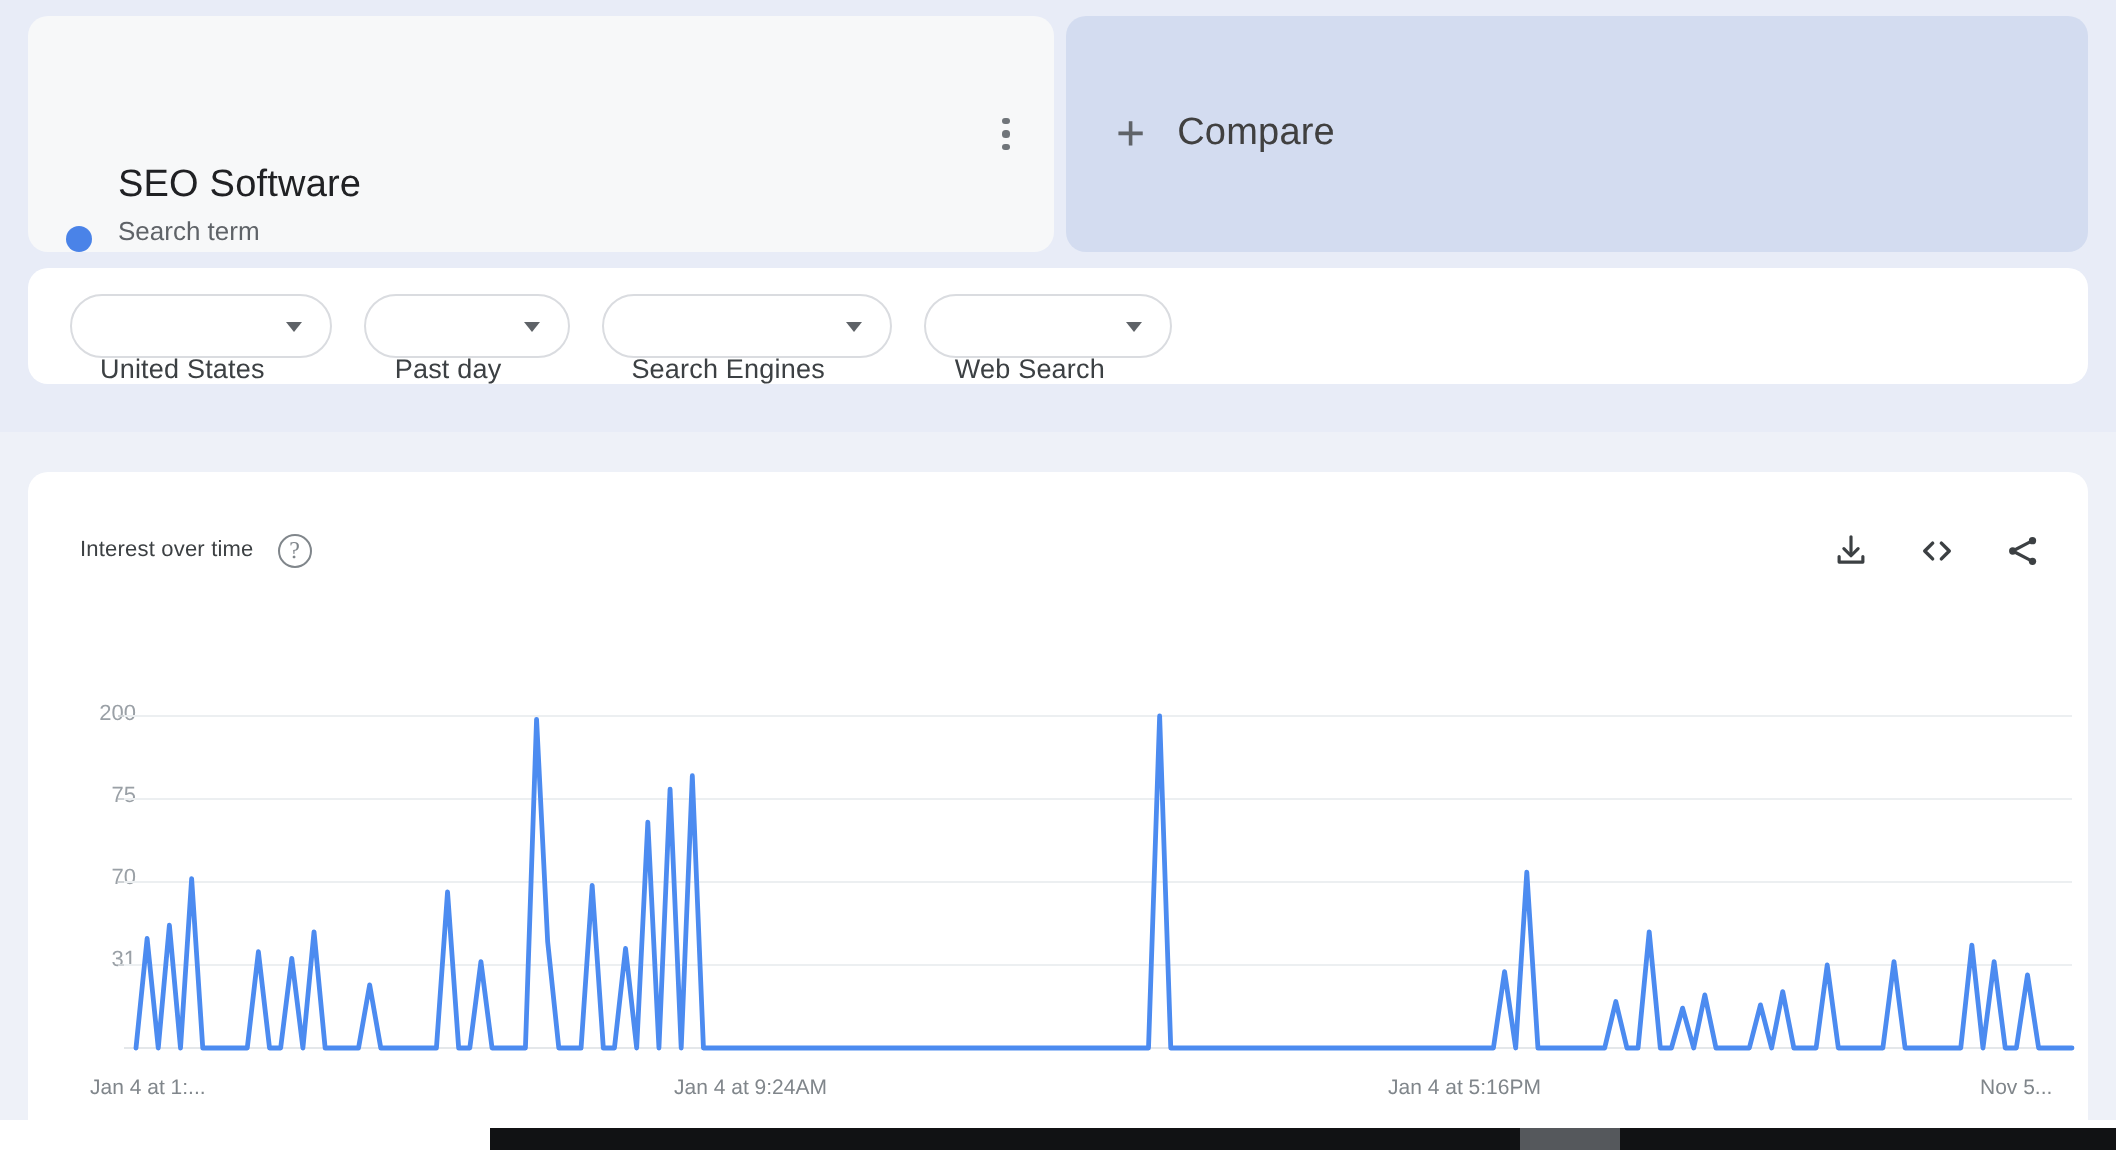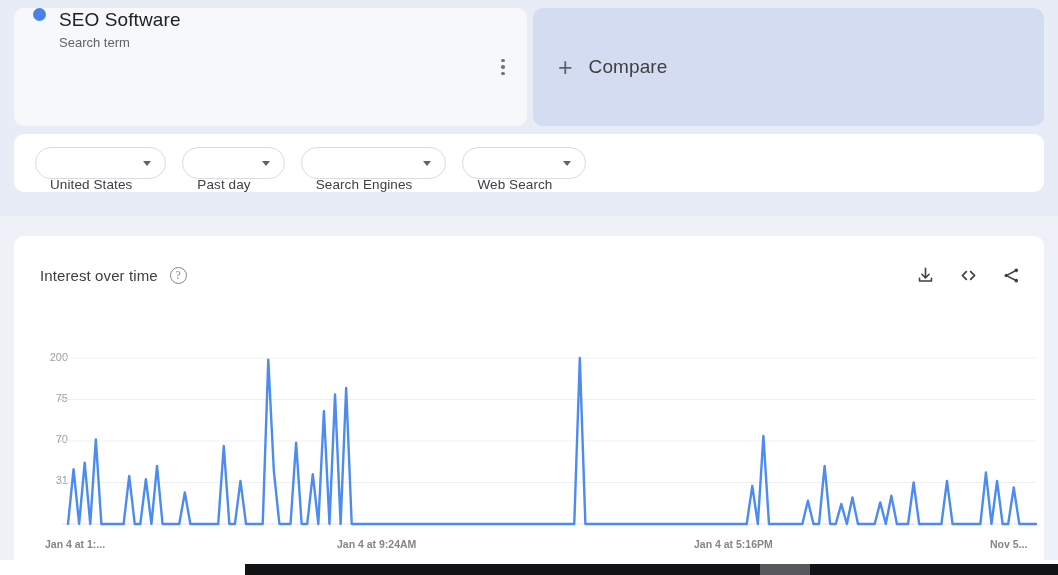--- a/index.html
+++ b/index.html
@@ -44,21 +44,21 @@
     display: flex;
     gap: 6px;
   }
   .term-card {
     position: relative;
     width: 513px;
     height: 118px;
     background: #f7f8f9;
     border-radius: 10px;
     display: flex;
-    align-items: flex-start;
+    align-items: flex-end;
   }
   .term-dot {
     width: 13px; height: 13px;
     border-radius: 50%;
     background: #4a83e8;
     margin-left: 19px;
     flex: 0 0 auto;
   }
   .term-text { margin-left: 13px; }
   .term-title {
@@ -162,21 +162,21 @@
     overflow: hidden;
   }
   .chart-head {
     position: absolute;
     top: 24px; left: 26px; right: 22px;
     height: 30px;
     display: flex;
     align-items: center;
   }
   .chart-title {
-    font-size: 15px;
+    font-size: 11px;
     color: #3c4043;
     letter-spacing: .1px;
   }
   .help-icon {
     margin-left: 12px;
     width: 17px; height: 17px;
     border: 1.4px solid #80868b;
     border-radius: 50%;
     color: #80868b;
     font-size: 12px;
@@ -217,21 +217,21 @@
     transform: translateY(-7px);
   }
   .yaxis {
     position: absolute;
     left: 12px; top: 116px;
     width: 42px; height: 185px;
   }
   .xaxis {
     position: absolute;
     left: 0; top: 302px;
-    width: 1030px; height: 20px; font-weight: bold;
+    width: 1030px; height: 20px;
   }
   .xlab {
     position: absolute;
     font-size: 10.5px;
     color: #80868b;
     white-space: nowrap;
   }
 
   
   .scroll-track {

